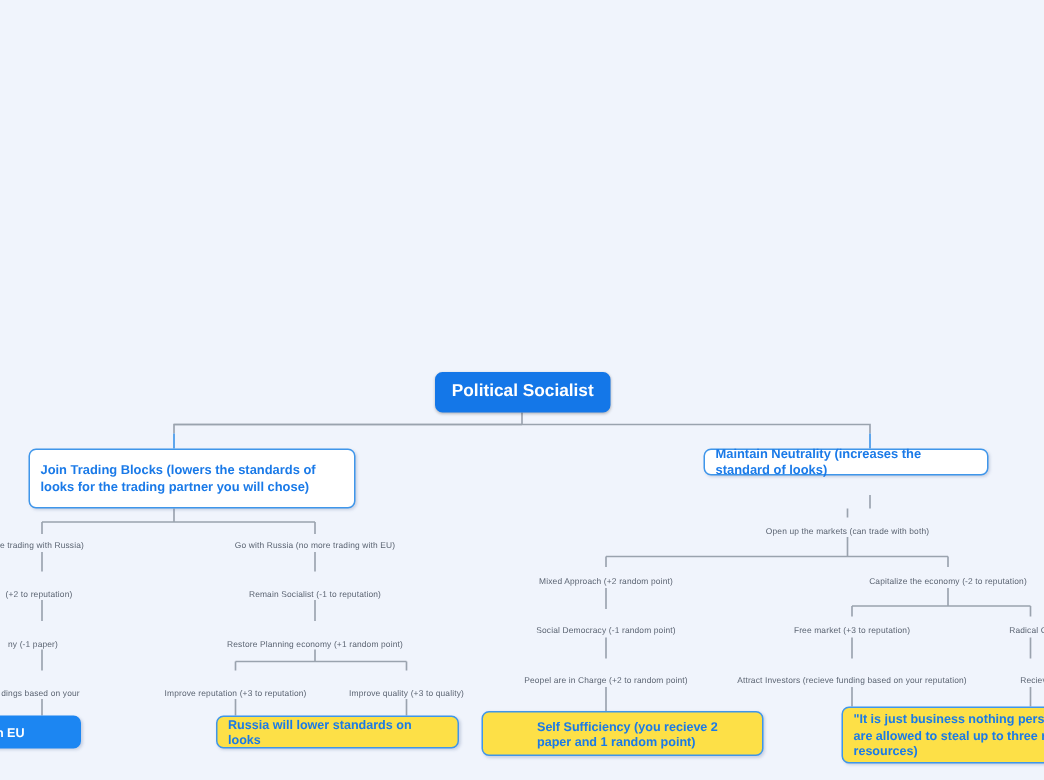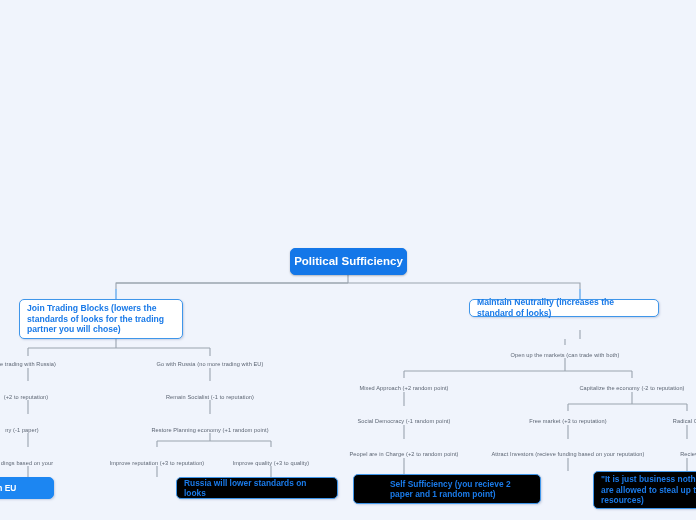--- a/index.html
+++ b/index.html
@@ -40,27 +40,26 @@
   }
   .node-branch {
     background: #ffffff;
     color: #1a7ae8;
     border: 1.5px solid #3f96ea;
     font-size: 8.6px;
     padding: 5px 7px;
     box-shadow: 1px 1px 2px rgba(100,120,160,0.28);
   }
   .node-leaf {
-    background: #000000;
+    background: #fde047;
     color: #1a7ae8;
     border: 1.5px solid #3f96ea;
     font-size: 8.4px;
     padding: 5px 7px;
     box-shadow: 1px 1px 2px rgba(100,120,160,0.28);
-    margin-left: 32px;
   }
   .node-leaf-filled {
     background: #1c86f2;
     color: #ffffff;
     border: 1.5px solid #1c86f2;
     font-size: 8.4px;
     padding: 5px 7px;
     box-shadow: 1px 1px 2px rgba(100,120,160,0.28);
   }
   .label {
@@ -128,24 +127,24 @@
       <path d="M568,404 L568,411"></path>
       <path d="M687,404 L687,411"></path>
       <path d="M568,425 L568,439"></path>
       <path d="M687,425 L687,439"></path>
       <path d="M568,458 L568,471"></path>
       <path d="M687,458 L687,471"></path>
     </g>
   </svg>
 
   <div class="node node-root" style="left:290px; top:248px; width:117px; height:27px;">
-    <span>Political Sufficiency</span>
+    <span>Political Socialist</span>
   </div>
 
-  <div class="node node-branch" style="left:19px; top:299px; width:164px; height:40px;">
+  <div class="node node-branch" style="left:19px; top:299px; width:218px; height:40px;">
     <span>Join Trading Blocks (lowers the standards of looks for the trading partner you will chose)</span>
   </div>
 
   <div class="node node-branch" style="left:469px; top:299px; width:190px; height:18px;">
     <span>Maintain Neutrality (increases the standard of looks)</span>
   </div>
 
   <div class="label center" style="left:28px; top:361px;">e trading with Russia)</div>
   <div class="label center" style="left:210px; top:361px;">Go with Russia (no more trading with EU)</div>
   <div class="label center" style="left:565px; top:352px;">Open up the markets (can trade with both)</div>

